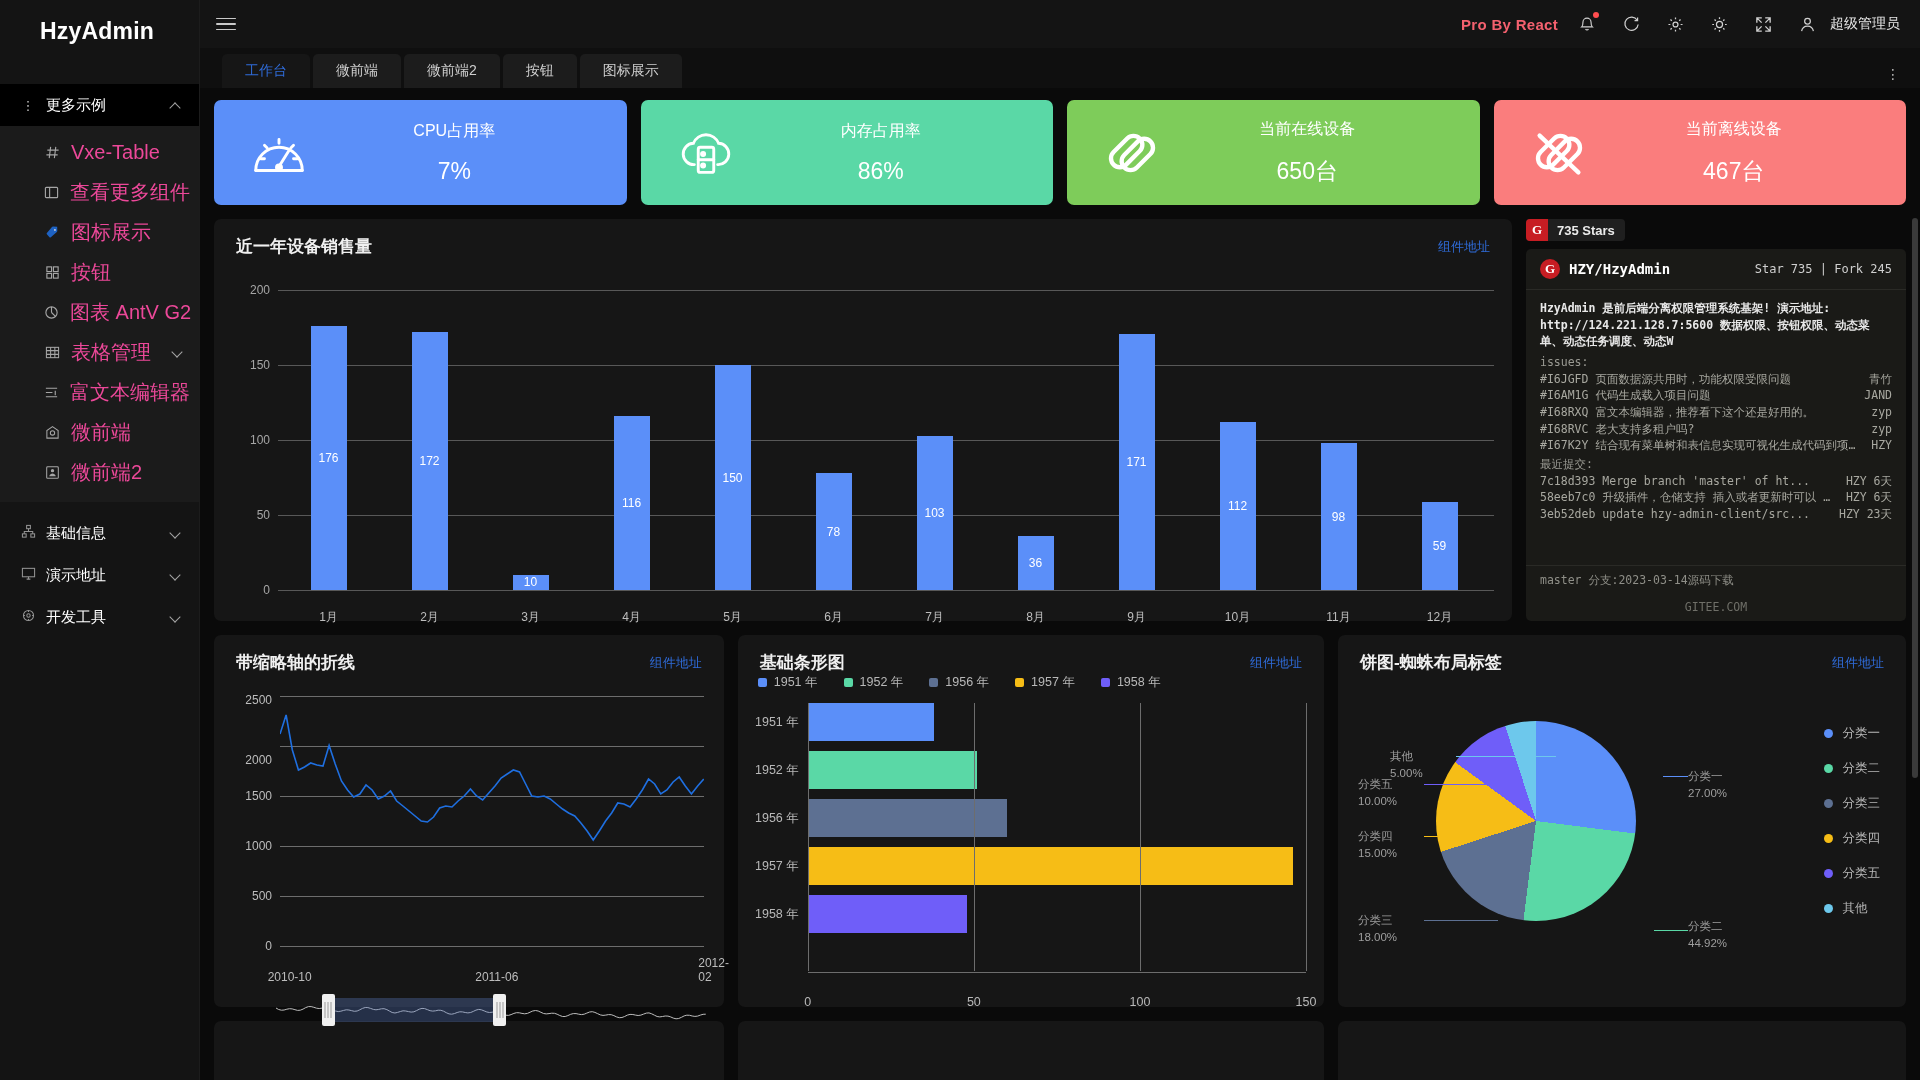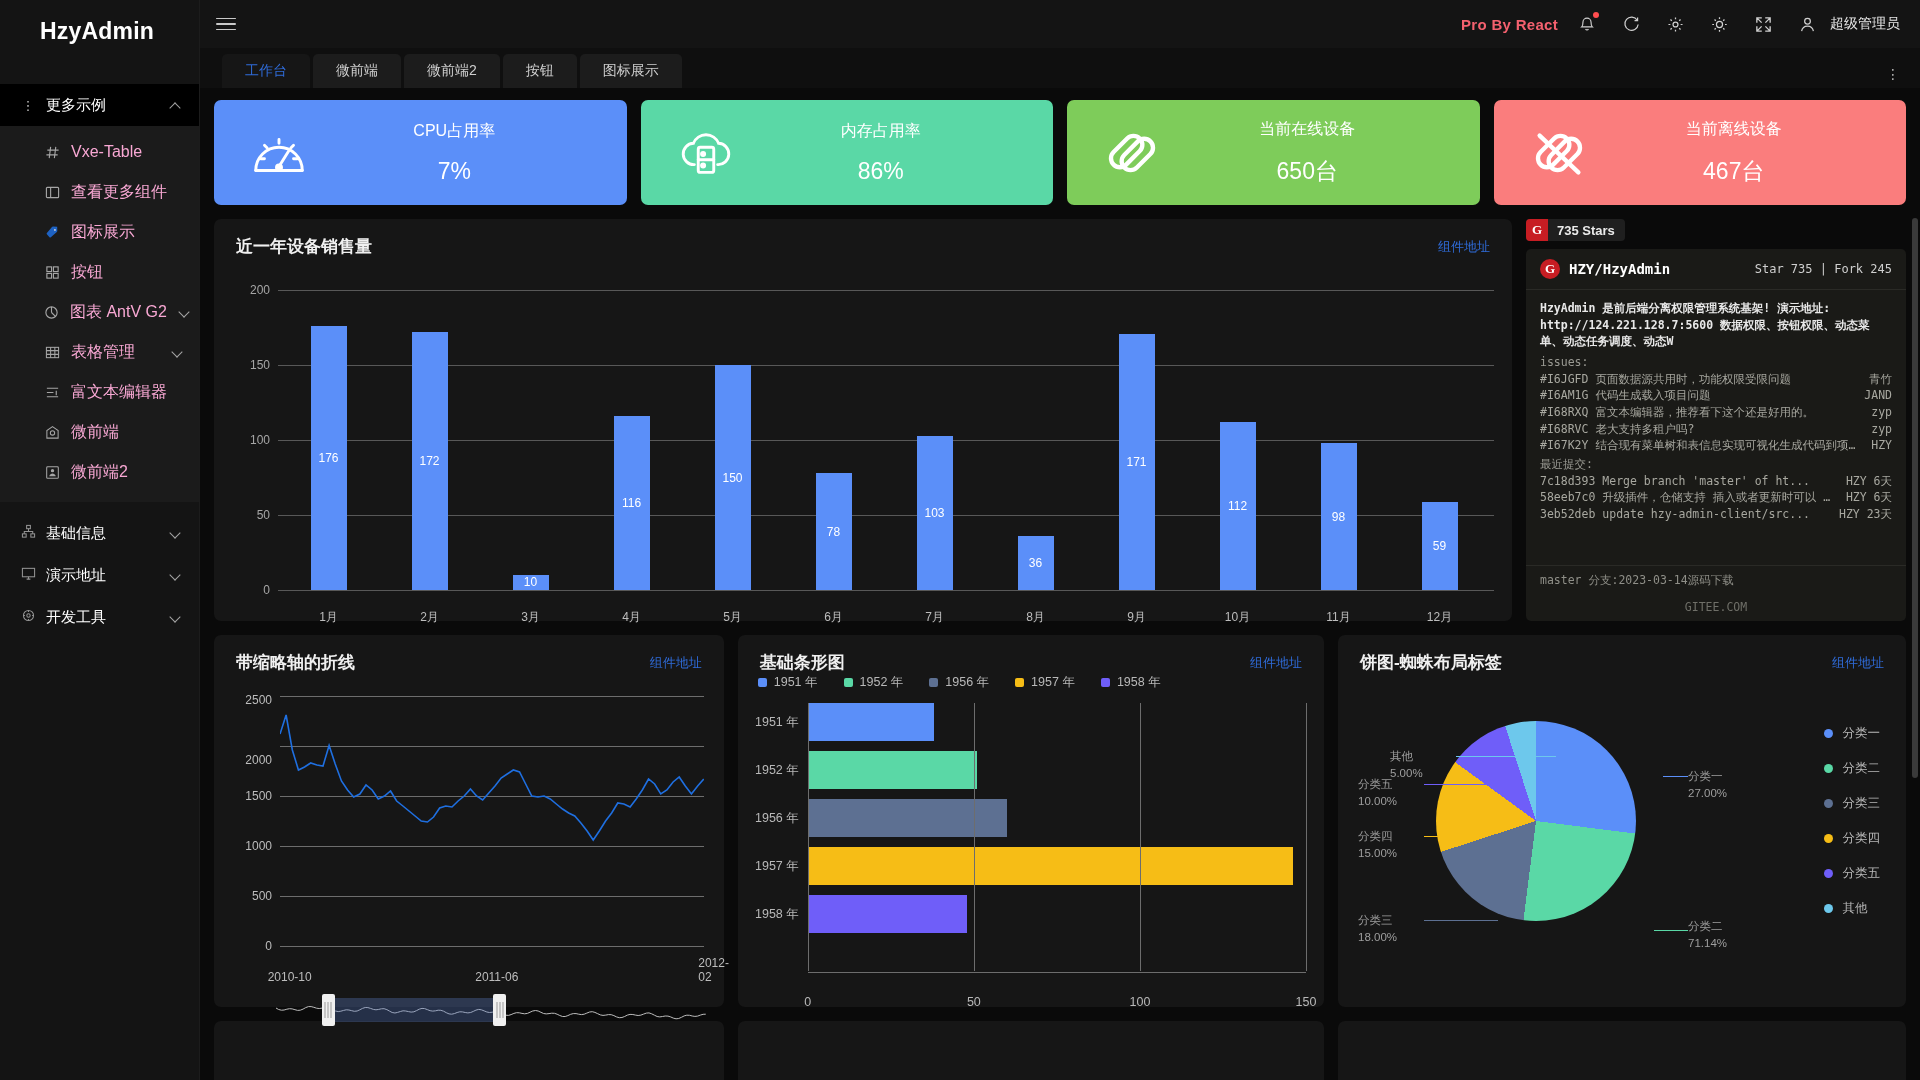--- a/index.html
+++ b/index.html
@@ -33,21 +33,21 @@
   .chev { width:14px; height:14px; position:relative; opacity:.8; }
   .chev::before{
     content:""; position:absolute; left:2px; top:3px;
     width:7px; height:7px; border-right:1.6px solid #c9c9c9; border-bottom:1.6px solid #c9c9c9;
     transform:rotate(45deg);
   }
   .chev.up::before{ transform:rotate(-135deg); top:6px; }
   .submenu { background:#1b1b1b; padding:6px 0 10px 0; }
   .menu-item {
     height:40px; display:flex; align-items:center; gap:11px;
-    padding-left:44px; padding-right:14px; font-size:16px; color:#f9a8d4;
+    padding-left:44px; padding-right:14px; font-size:20px; color:#ec4899;
     cursor:pointer;
   }
   .menu-item .mi-ico { width:16px; height:16px; display:flex; align-items:center; justify-content:center; opacity:.85; }
   .menu-item .lbl { flex:1; white-space:nowrap; }
   .bottom-menu { margin-top:10px; }
   .bottom-menu .menu-group-head { background:transparent; }
 
   
   .main { flex:1; display:flex; flex-direction:column; min-width:0; background:#0a0a0a; }
   .topbar {
@@ -758,21 +758,21 @@
                     <span>其他</span>
                   </div>
                 </div>
             <div class="pie-lab r" style="top: 88px; left: 350px;">
                   <div>分类一</div>
                   <div>27.00%</div>
                 </div>
                 <div class="leader" style="left: 325px; top: 96px; width: 25px; background: rgb(91, 143, 249);"></div>
                 <div class="pie-lab r" style="top: 238px; left: 350px;">
                   <div>分类二</div>
-                  <div>71.14%</div>
+                  <div>44.92%</div>
                 </div>
                 <div class="leader" style="left: 316px; top: 250px; width: 34px; background: rgb(90, 216, 166);"></div>
                 <div class="pie-lab l" style="top: 232px; left: 20px;">
                   <div>分类三</div>
                   <div>18.00%</div>
                 </div>
                 <div class="leader" style="left: 86px; top: 240px; width: 74px; background: rgb(93, 112, 146);"></div>
                 <div class="pie-lab l" style="top: 148px; left: 20px;">
                   <div>分类四</div>
                   <div>15.00%</div>

